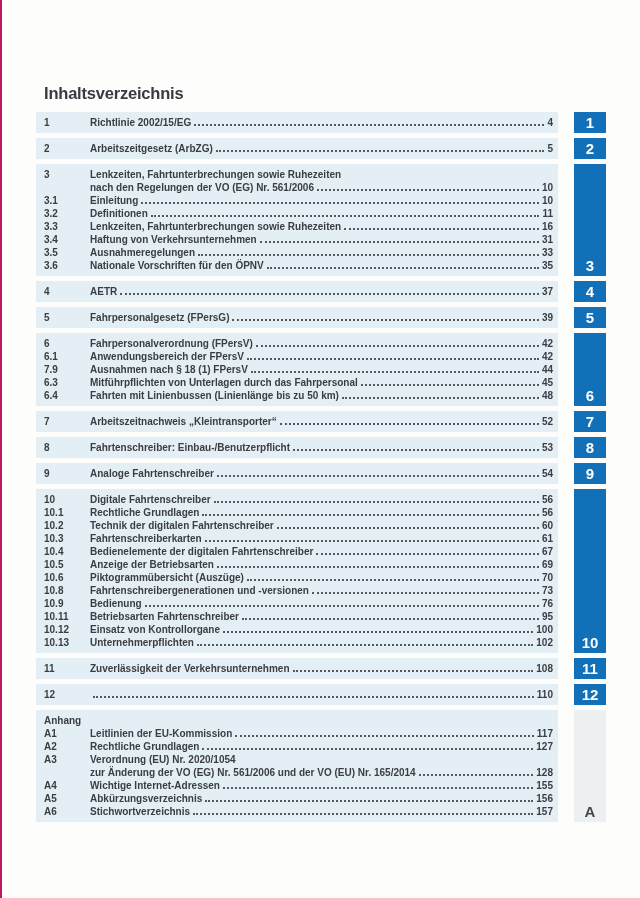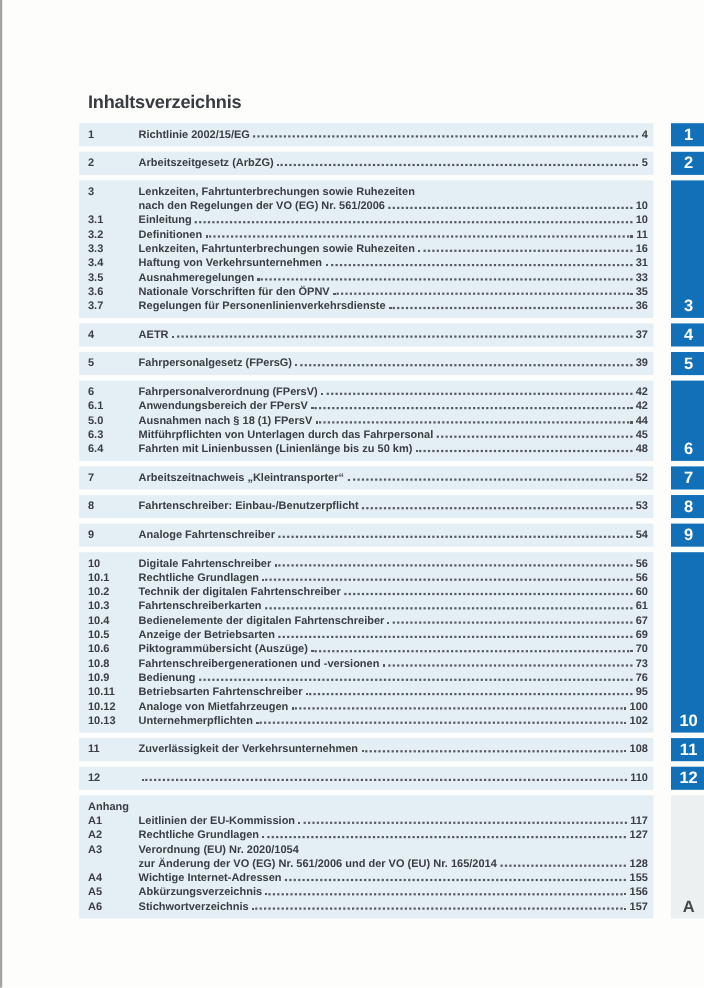--- a/index.html
+++ b/index.html
@@ -8,22 +8,22 @@
     font-family: "Liberation Sans", sans-serif;
     background: #ffffff;
     color: var(--text, #3a3e42);
     position: relative;
     overflow: hidden;
   }
   .page {
     position: absolute;
     inset: 0;
     background: #fdfdfc;
-    border-left: 2px solid #a3a3a3;
-    padding: 84px 0 0 70px;
+    border-left: 2px solid #be185d;
+    padding: 84px 0 0 34px;
   }
   .doc-title {
     font-size: 16.5px;
     font-weight: bold;
     color: #383c40;
     letter-spacing: -0.2px;
     margin: 0 0 9px 8px;
   }
   .toc-grid {
     display: grid;
@@ -138,26 +138,20 @@
           <span class="rtitle">Ausnahmeregelungen</span>
           <span class="leader"></span>
           <span class="pg">33</span>
         </div>
         <div class="row">
           <span class="num">3.6</span>
           <span class="rtitle">Nationale Vorschriften für den ÖPNV</span>
           <span class="leader"></span>
           <span class="pg">35</span>
         </div>
-        <div class="row">
-          <span class="num">3.7</span>
-          <span class="rtitle">Regelungen für Personenlinienverkehrsdienste</span>
-          <span class="leader"></span>
-          <span class="pg">36</span>
-        </div>
       </div>
       <div class="tab">
         <span>3</span>
       </div>
       <div class="section">
         <div class="row bold">
           <span class="num">4</span>
           <span class="rtitle">AETR</span>
           <span class="leader"></span>
           <span class="pg">37</span>
@@ -184,21 +178,21 @@
           <span class="leader"></span>
           <span class="pg">42</span>
         </div>
         <div class="row">
           <span class="num">6.1</span>
           <span class="rtitle">Anwendungsbereich der FPersV</span>
           <span class="leader"></span>
           <span class="pg">42</span>
         </div>
         <div class="row">
-          <span class="num">5.0</span>
+          <span class="num">7.9</span>
           <span class="rtitle">Ausnahmen nach § 18 (1) FPersV</span>
           <span class="leader"></span>
           <span class="pg">44</span>
         </div>
         <div class="row">
           <span class="num">6.3</span>
           <span class="rtitle">Mitführpflichten von Unterlagen durch das Fahrpersonal</span>
           <span class="leader"></span>
           <span class="pg">45</span>
         </div>
@@ -301,21 +295,21 @@
           <span class="pg">76</span>
         </div>
         <div class="row">
           <span class="num">10.11</span>
           <span class="rtitle">Betriebsarten Fahrtenschreiber</span>
           <span class="leader"></span>
           <span class="pg">95</span>
         </div>
         <div class="row">
           <span class="num">10.12</span>
-          <span class="rtitle">Analoge von Mietfahrzeugen</span>
+          <span class="rtitle">Einsatz von Kontrollorgane</span>
           <span class="leader"></span>
           <span class="pg">100</span>
         </div>
         <div class="row">
           <span class="num">10.13</span>
           <span class="rtitle">Unternehmerpflichten</span>
           <span class="leader"></span>
           <span class="pg">102</span>
         </div>
       </div>

